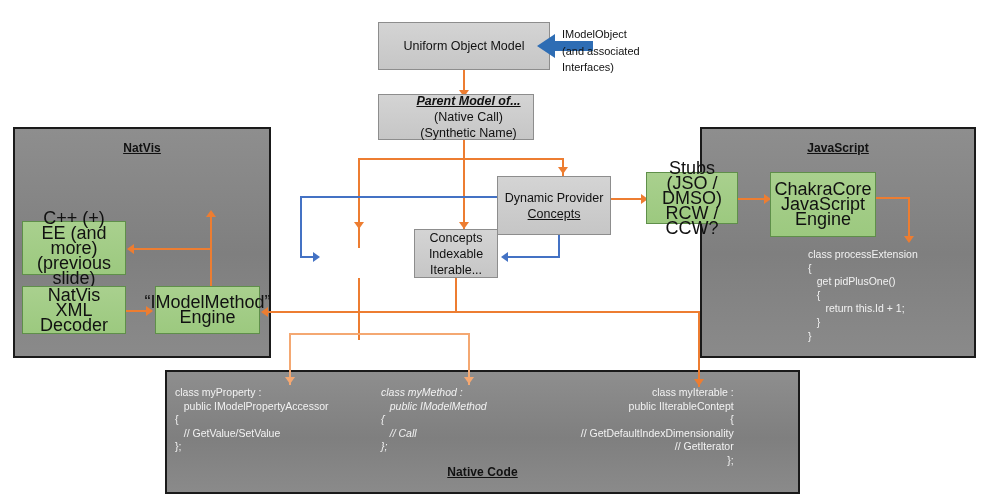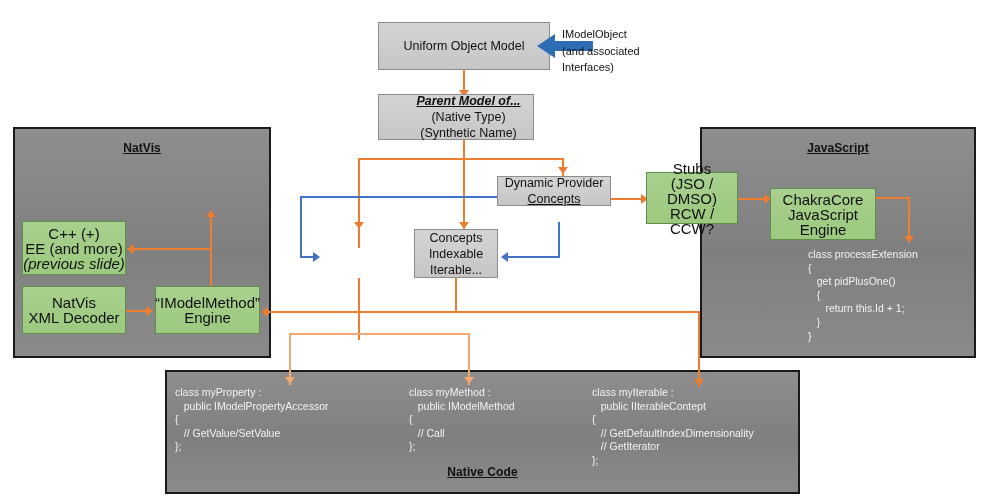--- a/index.html
+++ b/index.html
@@ -9,21 +9,21 @@
   .panel{position:absolute;border:2px solid #1a1a1a;
          background:linear-gradient(180deg,#8e8e8e 0%,#7f7f7f 55%,#8a8a8a 100%);
          box-sizing:border-box;}
   .panel-title{position:absolute;width:100%;text-align:center;color:#111;
                font-weight:bold;font-size:12px;text-decoration:underline;
                letter-spacing:.1px;}
 
   .gbox{position:absolute;box-sizing:border-box;border:1px solid #5f8f4a;
         background:linear-gradient(180deg,#a9d08e 0%,#9cc97f 100%);
         color:#111;display:flex;flex-direction:column;align-items:center;
-        justify-content:center;text-align:center;font-size:15px;line-height:15px;}
+        justify-content:center;text-align:center;font-size:18px;line-height:15px;}
 
   .sbox{position:absolute;box-sizing:border-box;border:1px solid #8d8d8d;
         background:linear-gradient(180deg,#d4d4d4 0%,#c6c6c6 100%);
         color:#111;display:flex;flex-direction:column;align-items:center;
         justify-content:center;text-align:center;font-size:12.5px;line-height:16px;}
 
   .ul-b{font-weight:bold;font-style:italic;text-decoration:underline;}
   .u-s{text-decoration:underline;}
 
   .code{position:absolute;color:#f2f2f2;font-size:10.5px;line-height:13.6px;
@@ -127,53 +127,53 @@
     <svg width="56" height="32" viewBox="0 0 56 32">
       <polygon points="0,16 18,4 18,11 56,11 56,21 18,21 18,28" fill="#2E6DB4"></polygon>
     </svg>
   </div>
   <div class="note" style="left:562px;top:26px;width:180px;white-space:pre;">IModelObject
 (and associated
 Interfaces)</div>
 
   <div class="sbox" style="left:378px;top:94px;width:156px;height:46px;padding-left:25px;">
     <span class="ul-b">Parent Model of...</span>
-    <span>(Native Type)</span>
+    <span>(Native Call)</span>
     <span>(Synthetic Name)</span>
   </div>
 
-  <div class="sbox" style="left:497px;top:176px;width:114px;height:30px;">
+  <div class="sbox" style="left:497px;top:176px;width:114px;height:59px;">
     <span>Dynamic Provider</span>
     <span class="u-s">Concepts</span>
   </div>
 
 
   <div class="sbox" style="left:414px;top:229px;width:84px;height:49px;">
     <span>Concepts</span>
     <span>Indexable</span>
     <span>Iterable...</span>
   </div>
 
   <div class="gbox" style="left:646px;top:172px;width:92px;height:52px;">
     <span>Stubs</span>
     <span>(JSO / DMSO)</span>
     <span>RCW / CCW?</span>
   </div>
 
-  <div class="gbox" style="left:770px;top:172px;width:106px;height:52px;margin-top:16px;">
+  <div class="gbox" style="left:770px;top:172px;width:106px;height:65px;">
     <span>ChakraCore</span>
     <span>JavaScript</span>
     <span>Engine</span>
   </div>
 
 
   <div class="gbox" style="left:22px;top:221px;width:104px;height:54px;">
     <span>C++ (+)</span>
     <span>EE (and more)</span>
-    <span style="font-style:italic;">(previous slide)</span>
+    <span style="">(previous slide)</span>
   </div>
 
   <div class="gbox" style="left:22px;top:286px;width:104px;height:48px;">
     <span>NatVis</span>
     <span>XML Decoder</span>
   </div>
 
   <div class="gbox" style="left:155px;top:286px;width:105px;height:48px;">
     <span>“IModelMethod”</span>
     <span>Engine</span>
@@ -185,25 +185,25 @@
    {
       return this.Id + 1;
    }
 }</div>
 
   <div class="code" style="left:175px;top:386px;">class myProperty :
    public IModelPropertyAccessor
 {
    // GetValue/SetValue
 };</div>
-  <div class="code" style="left:409px;top:386px;">class myMethod :
+  <div class="code" style="left:381px;top:386px;font-style:italic;">class myMethod :
    public IModelMethod
 {
    // Call
 };</div>
-  <div class="code" style="left:592px;top:386px;">class myIterable :
+  <div class="code" style="left:572px;top:386px;text-align:right;">class myIterable :
    public IIterableContept
 {
    // GetDefaultIndexDimensionality
    // GetIterator
 };</div>
 
 </div>
 
 </body></html>

